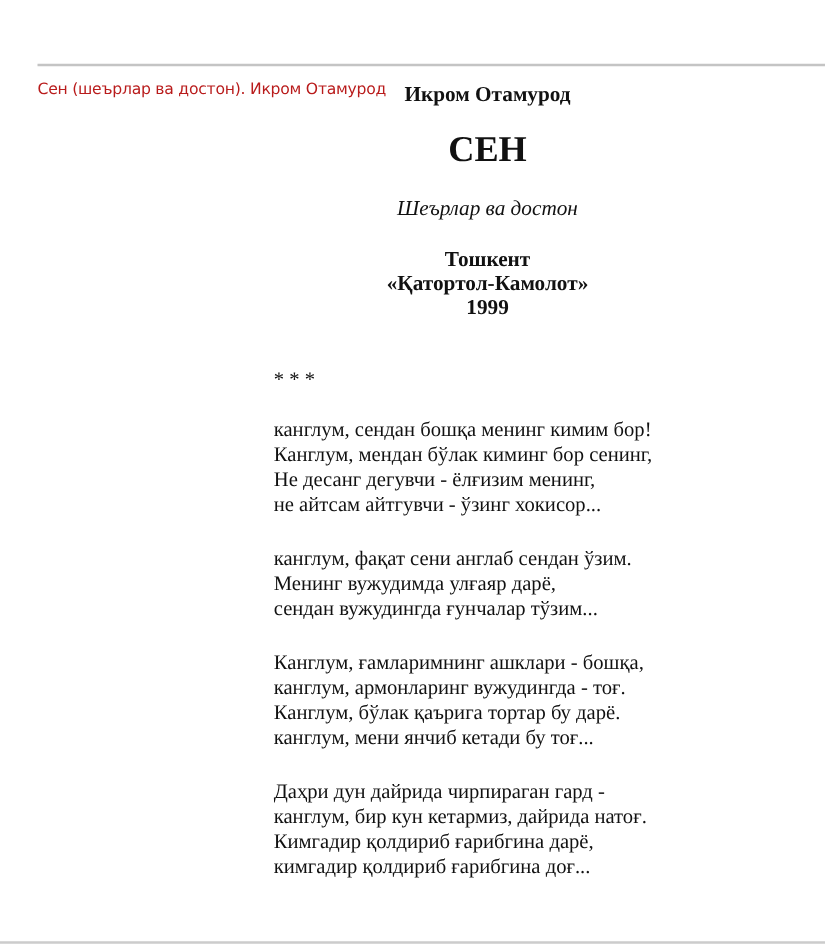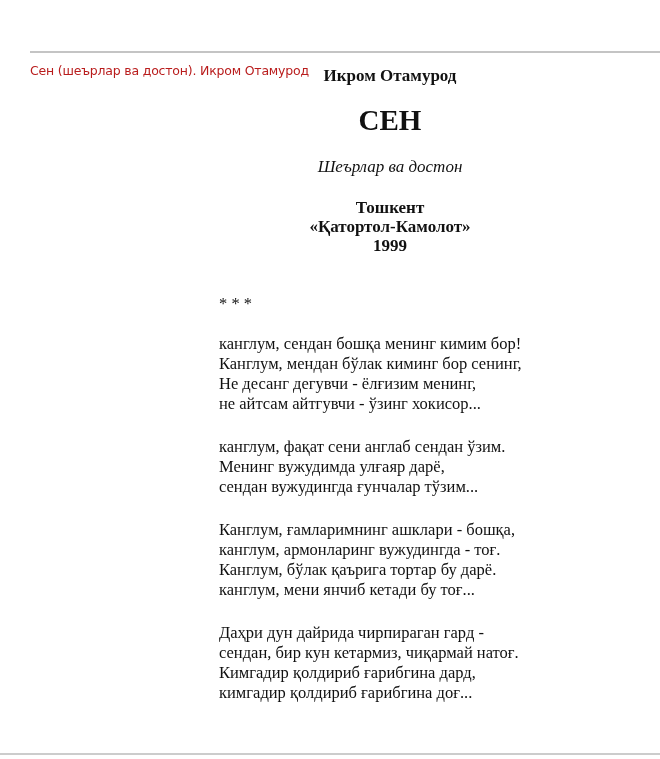--- a/index.html
+++ b/index.html
@@ -130,20 +130,20 @@
 
     <div class="stanza">
       <div class="line">Канглум, ғамларимнинг ашклари - бошқа,</div>
       <div class="line">канглум, армонларинг вужудингда - тоғ.</div>
       <div class="line">Канглум, бўлак қаърига тортар бу дарё.</div>
       <div class="line">канглум, мени янчиб кетади бу тоғ...</div>
     </div>
 
     <div class="stanza">
       <div class="line">Даҳри дун дайрида чирпираган гард -</div>
-      <div class="line">сендан, бир кун кетармиз, чиқармай натоғ.</div>
-      <div class="line">Кимгадир қолдириб ғарибгина дард,</div>
+      <div class="line">канглум, бир кун кетармиз, дайрида натоғ.</div>
+      <div class="line">Кимгадир қолдириб ғарибгина дарё,</div>
       <div class="line">кимгадир қолдириб ғарибгина доғ...</div>
     </div>
   </div>
 
   <div class="footer-rule"></div>
 </div>
 
 </body></html>

